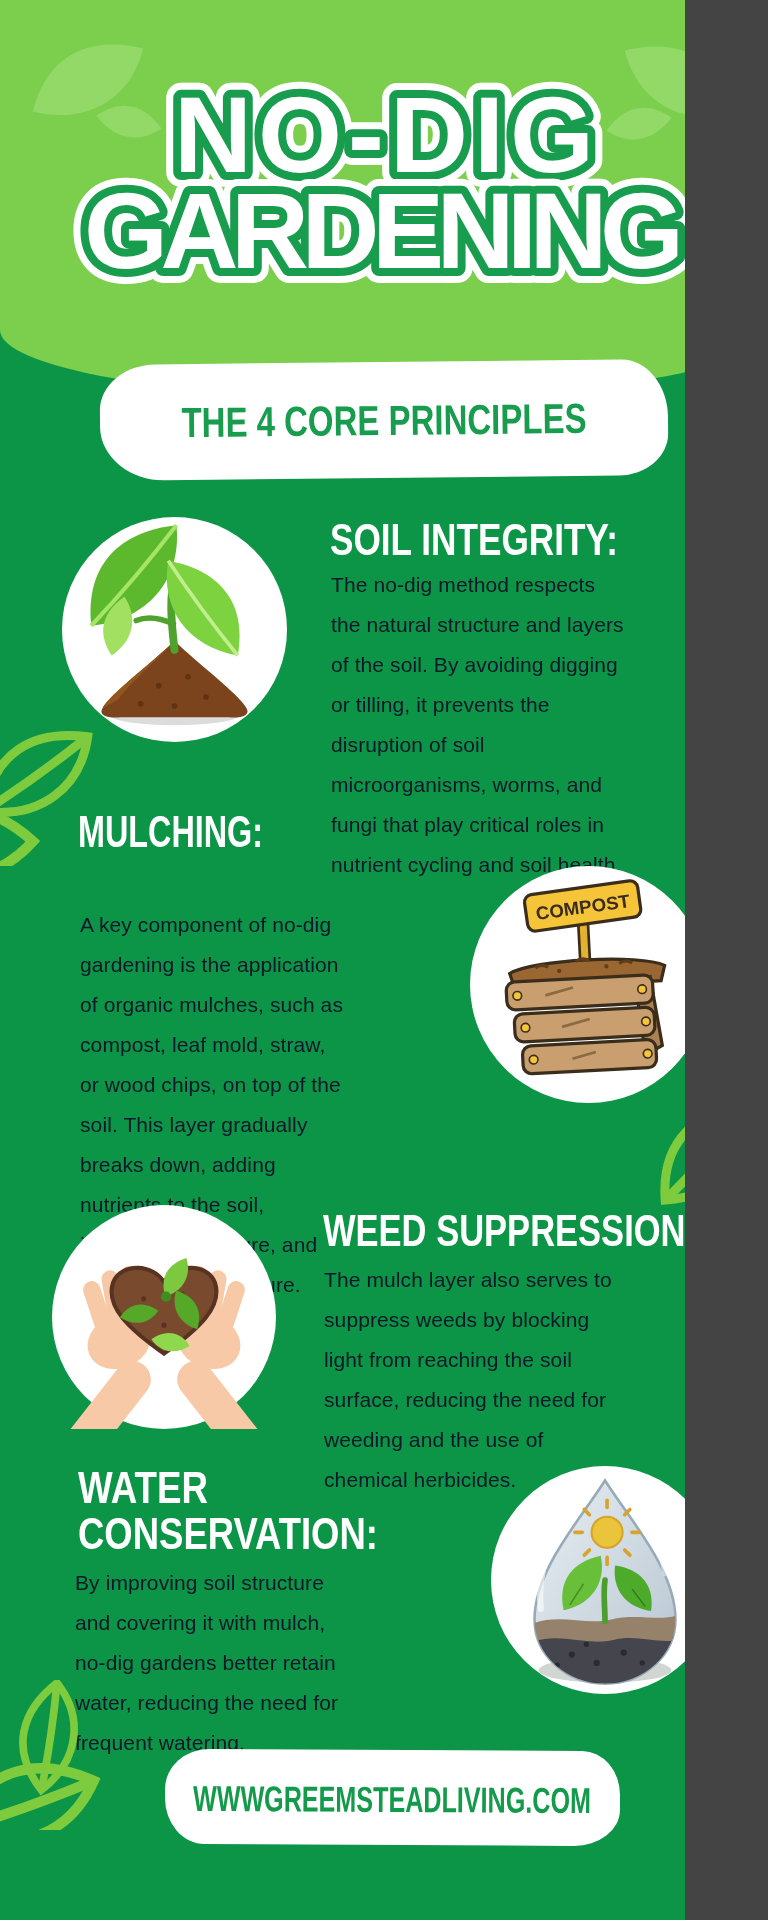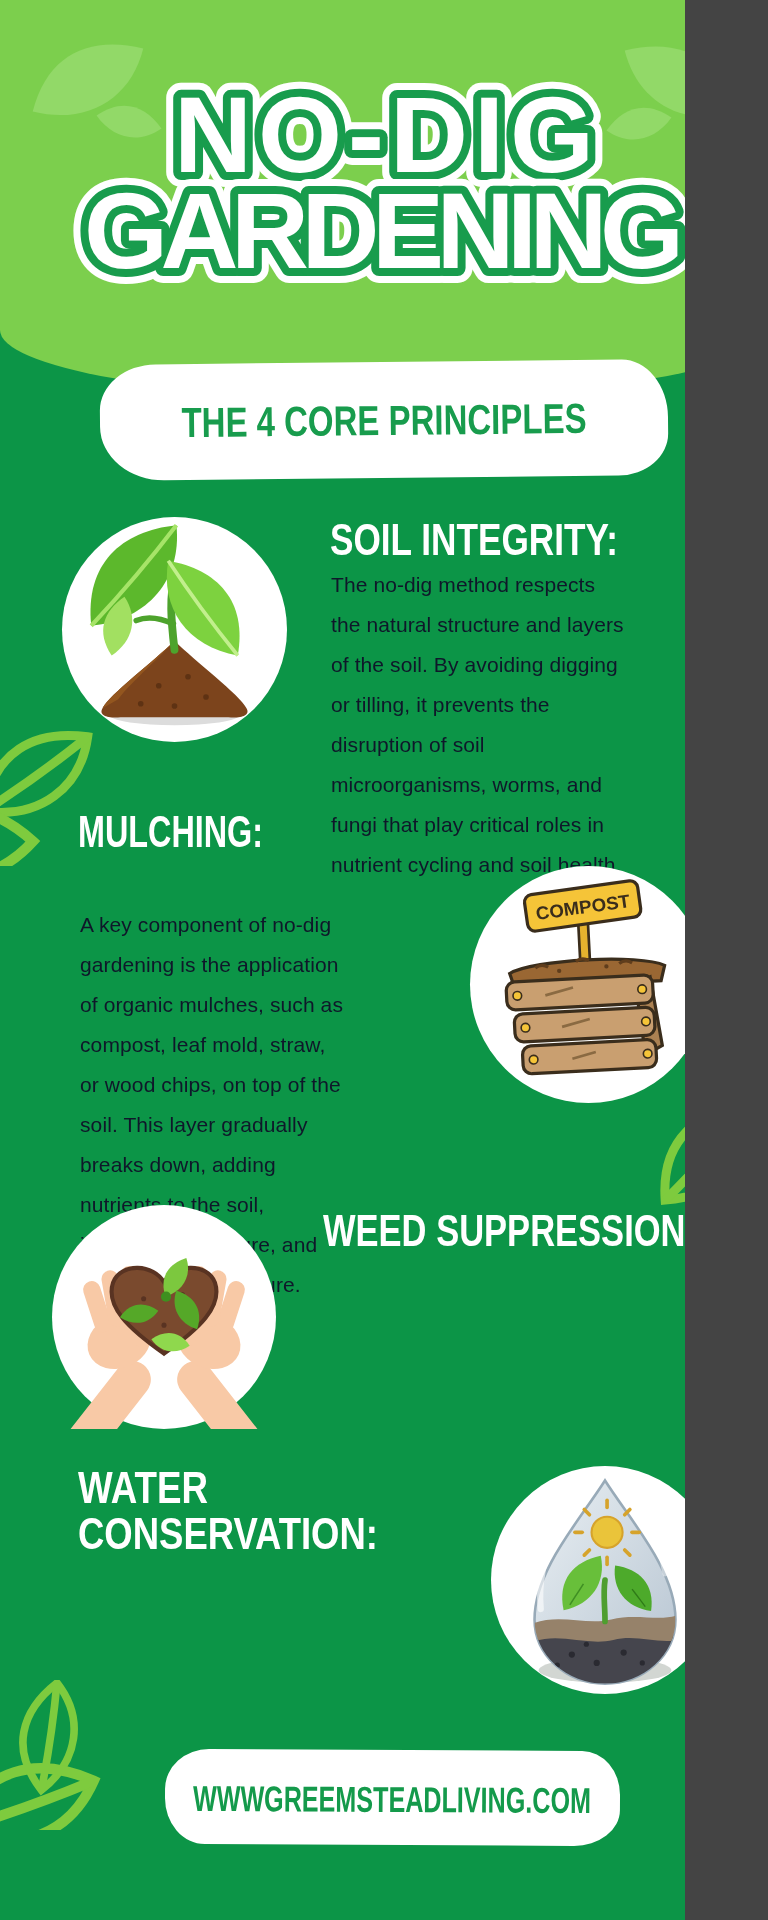--- a/index.html
+++ b/index.html
@@ -181,25 +181,36 @@
         <path d="M6,94 C6,34 44,6 98,6 C98,58 62,94 6,94 Z" fill="#55a828" transform="translate(150,86) scale(-0.34,0.34) rotate(-18,52,50)"></path>
         <path d="M6,94 C6,34 44,6 98,6 C98,58 62,94 6,94 Z" fill="#55a828" transform="translate(70,92) scale(0.30) rotate(34,52,50)"></path>
         <path d="M6,94 C6,34 44,6 98,6 C98,58 62,94 6,94 Z" fill="#8fd84d" transform="translate(132,120) scale(-0.30,0.30) rotate(34,52,50)"></path>
         <circle cx="112" cy="90" r="5" fill="#3e8f1f"></circle>
       </g>
     </svg>
   </div>
   <svg class="abs" style="left:323px;top:1208px;" width="430" height="52" viewBox="0 0 430 52">
     <text x="0" y="38" font-size="44" textLength="374" lengthAdjust="spacingAndGlyphs" fill="#ffffff">WEED SUPPRESSION:</text>
   </svg>
+  <div class="abs body-text" style="left:324px;top:1260px;width:420px;">The mulch layer also serves to
+suppress weeds by blocking
+light from reaching the soil
+surface, reducing the need for
+weeding and the use of
+chemical herbicides.</div>
 
   <svg class="abs" style="left:78px;top:1463px;" width="380" height="100" viewBox="0 0 380 100">
     <text x="0" y="40" font-size="44" textLength="130" lengthAdjust="spacingAndGlyphs" fill="#ffffff">WATER</text>
     <text x="0" y="86" font-size="44" textLength="300" lengthAdjust="spacingAndGlyphs" fill="#ffffff">CONSERVATION:</text>
   </svg>
+  <div class="abs body-text" style="left:75px;top:1563px;width:380px;">By improving soil structure
+and covering it with mulch,
+no-dig gardens better retain
+water, reducing the need for
+frequent watering.</div>
   <div class="abs circle" style="left:491px;top:1466px;width:228px;height:228px;">
     <svg viewBox="0 0 220 220">
       <defs>
         <linearGradient id="wd" x1="0" y1="0" x2="1" y2="1">
           <stop offset="0" stop-color="#e9eff3"></stop>
             <stop offset="1" stop-color="#b6c4d1"></stop>
         </linearGradient>
         <clipPath id="dropclip">
           <path d="M110,14 C134,52 178,100 178,148 A68,62 0 1 1 42,148 C42,100 86,52 110,14 Z"></path>
         </clipPath>

